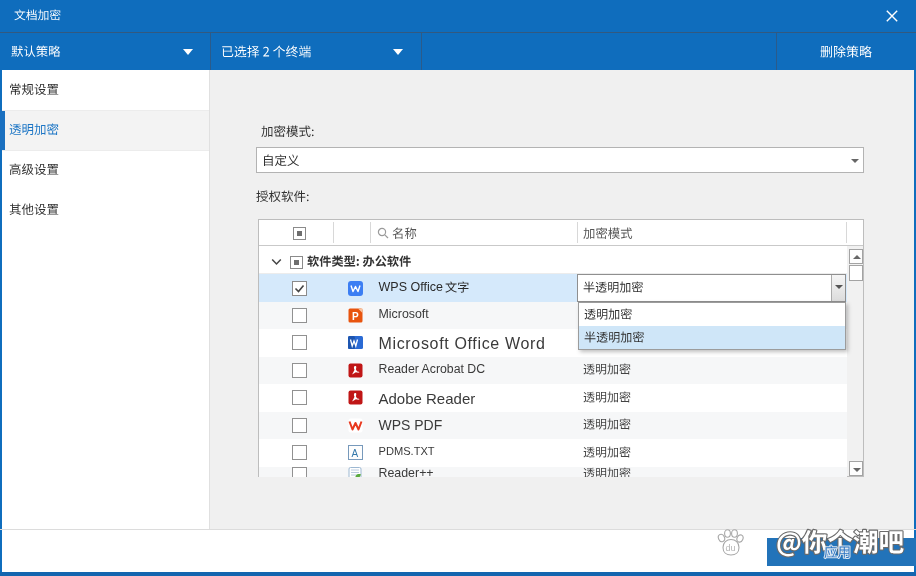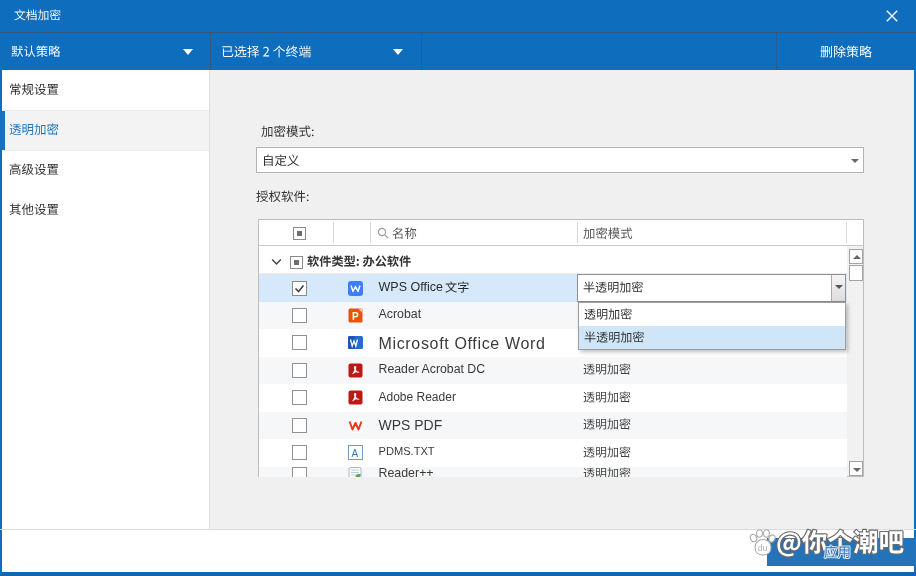--- a/index.html
+++ b/index.html
@@ -142,21 +142,21 @@
     </svg>
   </div>
 <div class="abs" style="left:291.5px;top:307.8px;width:15px;height:15px;background:#fff;border:1px solid #919191;box-sizing:border-box"></div>
 <div class="abs" style="left:348px;top:307.8px;width:15px;height:15px">
     <svg width="15" height="15">
       <rect x="0.5" y="0.5" width="14" height="14" rx="1.5" fill="#e8540e"></rect>
       <path d="M10 0.5 L14.5 0.5 L14.5 5" fill="#f8c5a2"></path>
       <text x="4" y="11.5" font-family="Liberation Sans" font-size="10" font-weight="bold" fill="#fff">P</text>
     </svg>
   </div>
-<div class="abs lat" style="left:378.5px;top:307.3px;font-size:12.4px;color:#3a3a3a">Acrobat</div>
+<div class="abs lat" style="left:378.5px;top:307.3px;font-size:12.4px;color:#3a3a3a">Microsoft</div>
 <div class="abs" style="left:583px;top:308.0px;width:48px;height:12px">
     <svg width="48.0" height="12.0" viewBox="0 0 48.0 12.0" style="position:absolute;left:0;top:0;overflow:visible;">
       <path d="M0.7 1.4C1.4 2.0 2.2 2.8 2.6 3.4L3.3 2.8C3.0 2.3 2.1 1.4 1.4 0.9ZM10.2 0.7C8.8 1.0 6.2 1.2 4.1 1.3C4.1 1.5 4.2 1.8 4.3 1.9C5.2 1.9 6.1 1.9 7.1 1.8V2.7H3.8V3.4H6.6C5.8 4.2 4.5 5.0 3.4 5.4C3.6 5.5 3.8 5.8 3.9 6.0C5.1 5.6 6.3 4.8 7.1 3.8V5.4H8.0V3.8C8.8 4.7 10.0 5.6 11.1 6.0C11.2 5.8 11.4 5.5 11.6 5.3C10.5 5.0 9.3 4.2 8.5 3.4H11.4V2.7H8.0V1.7C9.0 1.6 10.0 1.5 10.8 1.3ZM4.7 5.7V6.4H6.1C5.9 7.7 5.4 8.7 3.7 9.2C3.9 9.3 4.1 9.6 4.2 9.8C6.1 9.2 6.7 8.0 6.9 6.4H8.4C8.3 6.8 8.2 7.2 8.1 7.5H10.1C10.0 8.4 9.9 8.8 9.8 8.9C9.7 9.0 9.6 9.0 9.4 9.0C9.2 9.0 8.6 9.0 8.0 9.0C8.1 9.2 8.2 9.5 8.2 9.7C8.8 9.7 9.4 9.7 9.7 9.7C10.0 9.7 10.2 9.6 10.4 9.4C10.7 9.2 10.8 8.6 11.0 7.2C11.0 7.0 11.0 6.8 11.0 6.8H9.1L9.3 5.7ZM3.0 5.1H0.7V5.9H2.1V9.6C1.6 9.8 1.1 10.2 0.5 10.7L1.1 11.5C1.8 10.8 2.5 10.2 2.9 10.2C3.2 10.2 3.6 10.5 4.0 10.8C4.8 11.3 5.8 11.4 7.2 11.4C8.4 11.4 10.4 11.3 11.3 11.3C11.4 11.0 11.5 10.5 11.6 10.3C10.4 10.4 8.6 10.5 7.2 10.5C5.9 10.5 4.9 10.5 4.2 10.0C3.6 9.7 3.3 9.4 3.0 9.4Z M16.1 5.1V7.5H13.8V5.1ZM16.1 4.3H13.8V2.0H16.1ZM13.0 1.2V9.5H13.8V8.4H16.9V1.2ZM22.2 1.8V3.9H18.9V1.8ZM18.0 1.0V5.3C18.0 7.1 17.8 9.4 15.8 11.0C16.0 11.1 16.3 11.4 16.4 11.6C17.8 10.5 18.4 9.1 18.7 7.7H22.2V10.3C22.2 10.5 22.2 10.6 21.9 10.6C21.7 10.6 21.0 10.6 20.2 10.6C20.3 10.9 20.5 11.2 20.5 11.5C21.6 11.5 22.2 11.5 22.6 11.3C23.0 11.2 23.1 10.9 23.1 10.3V1.0ZM22.2 4.7V6.9H18.8C18.9 6.3 18.9 5.8 18.9 5.3V4.7Z M30.9 2.0V11.3H31.7V10.5H34.1V11.2H35.0V2.0ZM31.7 9.6V2.8H34.1V9.6ZM26.3 0.6 26.3 2.8H24.6V3.6H26.3C26.2 6.7 25.8 9.3 24.3 10.9C24.6 11.1 24.9 11.3 25.0 11.5C26.7 9.8 27.1 6.9 27.2 3.6H29.0C28.9 8.3 28.8 9.9 28.5 10.2C28.4 10.4 28.3 10.5 28.1 10.4C27.9 10.4 27.4 10.4 26.8 10.4C27.0 10.6 27.1 11.0 27.1 11.3C27.6 11.3 28.2 11.3 28.5 11.3C28.9 11.2 29.1 11.1 29.3 10.8C29.7 10.3 29.8 8.6 29.9 3.2C29.9 3.1 29.9 2.8 29.9 2.8H27.2L27.2 0.6Z M38.2 3.9C37.8 4.7 37.3 5.5 36.6 6.1L37.3 6.5C38.0 5.9 38.5 5.0 38.9 4.3ZM40.2 3.0C41.0 3.4 41.9 3.9 42.3 4.3L42.8 3.8C42.3 3.4 41.4 2.8 40.7 2.5ZM44.7 4.4C45.5 5.1 46.4 6.0 46.8 6.7L47.5 6.2C47.1 5.5 46.2 4.6 45.4 4.0ZM44.3 2.9C43.3 4.0 42.0 5.0 40.4 5.7V3.7H39.6V6.0V6.1C38.6 6.5 37.5 6.9 36.5 7.1C36.6 7.3 36.9 7.7 37.0 7.9C38.0 7.6 38.9 7.3 39.9 6.9C40.1 7.1 40.5 7.2 41.2 7.2C41.5 7.2 43.5 7.2 43.8 7.2C44.8 7.2 45.1 6.8 45.2 5.4C45.0 5.4 44.7 5.2 44.4 5.1C44.4 6.3 44.3 6.4 43.7 6.4C43.3 6.4 41.6 6.4 41.3 6.4L40.8 6.4C42.5 5.6 44.0 4.6 45.0 3.3ZM37.9 8.2V11.0H45.3V11.5H46.2V8.1H45.3V10.1H42.4V7.6H41.5V10.1H38.8V8.2ZM41.3 0.5C41.4 0.8 41.5 1.2 41.6 1.5H36.9V3.9H37.8V2.3H46.2V3.9H47.1V1.5H42.5C42.5 1.2 42.3 0.7 42.2 0.4Z" fill="#444444"></path>
     </svg>
   </div>
 <div class="abs" style="left:291.5px;top:335.3px;width:15px;height:15px;background:#fff;border:1px solid #919191;box-sizing:border-box"></div>
 <div class="abs" style="left:348px;top:335.3px;width:15px;height:15px">
     <svg width="15" height="15">
       <rect x="0" y="1" width="15" height="13" rx="1.5" fill="#2a6ad4"></rect>
       <rect x="0" y="1" width="7" height="13" rx="1.5" fill="#1d55b0"></rect>
@@ -182,21 +182,21 @@
       <path d="M0.7 1.4C1.4 2.0 2.2 2.8 2.6 3.4L3.3 2.8C3.0 2.3 2.1 1.4 1.4 0.9ZM10.2 0.7C8.8 1.0 6.2 1.2 4.1 1.3C4.1 1.5 4.2 1.8 4.3 1.9C5.2 1.9 6.1 1.9 7.1 1.8V2.7H3.8V3.4H6.6C5.8 4.2 4.5 5.0 3.4 5.4C3.6 5.5 3.8 5.8 3.9 6.0C5.1 5.6 6.3 4.8 7.1 3.8V5.4H8.0V3.8C8.8 4.7 10.0 5.6 11.1 6.0C11.2 5.8 11.4 5.5 11.6 5.3C10.5 5.0 9.3 4.2 8.5 3.4H11.4V2.7H8.0V1.7C9.0 1.6 10.0 1.5 10.8 1.3ZM4.7 5.7V6.4H6.1C5.9 7.7 5.4 8.7 3.7 9.2C3.9 9.3 4.1 9.6 4.2 9.8C6.1 9.2 6.7 8.0 6.9 6.4H8.4C8.3 6.8 8.2 7.2 8.1 7.5H10.1C10.0 8.4 9.9 8.8 9.8 8.9C9.7 9.0 9.6 9.0 9.4 9.0C9.2 9.0 8.6 9.0 8.0 9.0C8.1 9.2 8.2 9.5 8.2 9.7C8.8 9.7 9.4 9.7 9.7 9.7C10.0 9.7 10.2 9.6 10.4 9.4C10.7 9.2 10.8 8.6 11.0 7.2C11.0 7.0 11.0 6.8 11.0 6.8H9.1L9.3 5.7ZM3.0 5.1H0.7V5.9H2.1V9.6C1.6 9.8 1.1 10.2 0.5 10.7L1.1 11.5C1.8 10.8 2.5 10.2 2.9 10.2C3.2 10.2 3.6 10.5 4.0 10.8C4.8 11.3 5.8 11.4 7.2 11.4C8.4 11.4 10.4 11.3 11.3 11.3C11.4 11.0 11.5 10.5 11.6 10.3C10.4 10.4 8.6 10.5 7.2 10.5C5.9 10.5 4.9 10.5 4.2 10.0C3.6 9.7 3.3 9.4 3.0 9.4Z M16.1 5.1V7.5H13.8V5.1ZM16.1 4.3H13.8V2.0H16.1ZM13.0 1.2V9.5H13.8V8.4H16.9V1.2ZM22.2 1.8V3.9H18.9V1.8ZM18.0 1.0V5.3C18.0 7.1 17.8 9.4 15.8 11.0C16.0 11.1 16.3 11.4 16.4 11.6C17.8 10.5 18.4 9.1 18.7 7.7H22.2V10.3C22.2 10.5 22.2 10.6 21.9 10.6C21.7 10.6 21.0 10.6 20.2 10.6C20.3 10.9 20.5 11.2 20.5 11.5C21.6 11.5 22.2 11.5 22.6 11.3C23.0 11.2 23.1 10.9 23.1 10.3V1.0ZM22.2 4.7V6.9H18.8C18.9 6.3 18.9 5.8 18.9 5.3V4.7Z M30.9 2.0V11.3H31.7V10.5H34.1V11.2H35.0V2.0ZM31.7 9.6V2.8H34.1V9.6ZM26.3 0.6 26.3 2.8H24.6V3.6H26.3C26.2 6.7 25.8 9.3 24.3 10.9C24.6 11.1 24.9 11.3 25.0 11.5C26.7 9.8 27.1 6.9 27.2 3.6H29.0C28.9 8.3 28.8 9.9 28.5 10.2C28.4 10.4 28.3 10.5 28.1 10.4C27.9 10.4 27.4 10.4 26.8 10.4C27.0 10.6 27.1 11.0 27.1 11.3C27.6 11.3 28.2 11.3 28.5 11.3C28.9 11.2 29.1 11.1 29.3 10.8C29.7 10.3 29.8 8.6 29.9 3.2C29.9 3.1 29.9 2.8 29.9 2.8H27.2L27.2 0.6Z M38.2 3.9C37.8 4.7 37.3 5.5 36.6 6.1L37.3 6.5C38.0 5.9 38.5 5.0 38.9 4.3ZM40.2 3.0C41.0 3.4 41.9 3.9 42.3 4.3L42.8 3.8C42.3 3.4 41.4 2.8 40.7 2.5ZM44.7 4.4C45.5 5.1 46.4 6.0 46.8 6.7L47.5 6.2C47.1 5.5 46.2 4.6 45.4 4.0ZM44.3 2.9C43.3 4.0 42.0 5.0 40.4 5.7V3.7H39.6V6.0V6.1C38.6 6.5 37.5 6.9 36.5 7.1C36.6 7.3 36.9 7.7 37.0 7.9C38.0 7.6 38.9 7.3 39.9 6.9C40.1 7.1 40.5 7.2 41.2 7.2C41.5 7.2 43.5 7.2 43.8 7.2C44.8 7.2 45.1 6.8 45.2 5.4C45.0 5.4 44.7 5.2 44.4 5.1C44.4 6.3 44.3 6.4 43.7 6.4C43.3 6.4 41.6 6.4 41.3 6.4L40.8 6.4C42.5 5.6 44.0 4.6 45.0 3.3ZM37.9 8.2V11.0H45.3V11.5H46.2V8.1H45.3V10.1H42.4V7.6H41.5V10.1H38.8V8.2ZM41.3 0.5C41.4 0.8 41.5 1.2 41.6 1.5H36.9V3.9H37.8V2.3H46.2V3.9H47.1V1.5H42.5C42.5 1.2 42.3 0.7 42.2 0.4Z" fill="#444444"></path>
     </svg>
   </div>
 <div class="abs" style="left:291.5px;top:390.3px;width:15px;height:15px;background:#fff;border:1px solid #919191;box-sizing:border-box"></div>
 <div class="abs" style="left:348px;top:390.3px;width:15px;height:15px">
     <svg width="15" height="15">
       <rect x="0.5" y="0.5" width="14" height="14" rx="2" fill="#c01616"></rect>
       <path d="M7.5 3 C5.5 3 5.8 5.2 6.5 6.8 C5.8 8.6 4.8 10.4 4 11.5 C5.2 11 6.5 10.2 7.8 9.2 C9 9.6 10.3 9.8 11 9.6 C11.8 9.3 11.3 8.2 9.3 8.4 C8.7 7.8 8.2 7 7.9 6.2 C8.5 4.4 8.5 3 7.5 3 Z" fill="#fff"></path>
     </svg>
   </div>
-<div class="abs lat" style="left:378.5px;top:389.8px;font-size:12px;color:#3a3a3a">Adobe Reader</div>
+<div class="abs lat" style="left:378.5px;top:389.8px;font-size:15px;color:#3a3a3a">Adobe Reader</div>
 <div class="abs" style="left:583px;top:390.5px;width:48px;height:12px">
     <svg width="48.0" height="12.0" viewBox="0 0 48.0 12.0" style="position:absolute;left:0;top:0;overflow:visible;">
       <path d="M0.7 1.4C1.4 2.0 2.2 2.8 2.6 3.4L3.3 2.8C3.0 2.3 2.1 1.4 1.4 0.9ZM10.2 0.7C8.8 1.0 6.2 1.2 4.1 1.3C4.1 1.5 4.2 1.8 4.3 1.9C5.2 1.9 6.1 1.9 7.1 1.8V2.7H3.8V3.4H6.6C5.8 4.2 4.5 5.0 3.4 5.4C3.6 5.5 3.8 5.8 3.9 6.0C5.1 5.6 6.3 4.8 7.1 3.8V5.4H8.0V3.8C8.8 4.7 10.0 5.6 11.1 6.0C11.2 5.8 11.4 5.5 11.6 5.3C10.5 5.0 9.3 4.2 8.5 3.4H11.4V2.7H8.0V1.7C9.0 1.6 10.0 1.5 10.8 1.3ZM4.7 5.7V6.4H6.1C5.9 7.7 5.4 8.7 3.7 9.2C3.9 9.3 4.1 9.6 4.2 9.8C6.1 9.2 6.7 8.0 6.9 6.4H8.4C8.3 6.8 8.2 7.2 8.1 7.5H10.1C10.0 8.4 9.9 8.8 9.8 8.9C9.7 9.0 9.6 9.0 9.4 9.0C9.2 9.0 8.6 9.0 8.0 9.0C8.1 9.2 8.2 9.5 8.2 9.7C8.8 9.7 9.4 9.7 9.7 9.7C10.0 9.7 10.2 9.6 10.4 9.4C10.7 9.2 10.8 8.6 11.0 7.2C11.0 7.0 11.0 6.8 11.0 6.8H9.1L9.3 5.7ZM3.0 5.1H0.7V5.9H2.1V9.6C1.6 9.8 1.1 10.2 0.5 10.7L1.1 11.5C1.8 10.8 2.5 10.2 2.9 10.2C3.2 10.2 3.6 10.5 4.0 10.8C4.8 11.3 5.8 11.4 7.2 11.4C8.4 11.4 10.4 11.3 11.3 11.3C11.4 11.0 11.5 10.5 11.6 10.3C10.4 10.4 8.6 10.5 7.2 10.5C5.9 10.5 4.9 10.5 4.2 10.0C3.6 9.7 3.3 9.4 3.0 9.4Z M16.1 5.1V7.5H13.8V5.1ZM16.1 4.3H13.8V2.0H16.1ZM13.0 1.2V9.5H13.8V8.4H16.9V1.2ZM22.2 1.8V3.9H18.9V1.8ZM18.0 1.0V5.3C18.0 7.1 17.8 9.4 15.8 11.0C16.0 11.1 16.3 11.4 16.4 11.6C17.8 10.5 18.4 9.1 18.7 7.7H22.2V10.3C22.2 10.5 22.2 10.6 21.9 10.6C21.7 10.6 21.0 10.6 20.2 10.6C20.3 10.9 20.5 11.2 20.5 11.5C21.6 11.5 22.2 11.5 22.6 11.3C23.0 11.2 23.1 10.9 23.1 10.3V1.0ZM22.2 4.7V6.9H18.8C18.9 6.3 18.9 5.8 18.9 5.3V4.7Z M30.9 2.0V11.3H31.7V10.5H34.1V11.2H35.0V2.0ZM31.7 9.6V2.8H34.1V9.6ZM26.3 0.6 26.3 2.8H24.6V3.6H26.3C26.2 6.7 25.8 9.3 24.3 10.9C24.6 11.1 24.9 11.3 25.0 11.5C26.7 9.8 27.1 6.9 27.2 3.6H29.0C28.9 8.3 28.8 9.9 28.5 10.2C28.4 10.4 28.3 10.5 28.1 10.4C27.9 10.4 27.4 10.4 26.8 10.4C27.0 10.6 27.1 11.0 27.1 11.3C27.6 11.3 28.2 11.3 28.5 11.3C28.9 11.2 29.1 11.1 29.3 10.8C29.7 10.3 29.8 8.6 29.9 3.2C29.9 3.1 29.9 2.8 29.9 2.8H27.2L27.2 0.6Z M38.2 3.9C37.8 4.7 37.3 5.5 36.6 6.1L37.3 6.5C38.0 5.9 38.5 5.0 38.9 4.3ZM40.2 3.0C41.0 3.4 41.9 3.9 42.3 4.3L42.8 3.8C42.3 3.4 41.4 2.8 40.7 2.5ZM44.7 4.4C45.5 5.1 46.4 6.0 46.8 6.7L47.5 6.2C47.1 5.5 46.2 4.6 45.4 4.0ZM44.3 2.9C43.3 4.0 42.0 5.0 40.4 5.7V3.7H39.6V6.0V6.1C38.6 6.5 37.5 6.9 36.5 7.1C36.6 7.3 36.9 7.7 37.0 7.9C38.0 7.6 38.9 7.3 39.9 6.9C40.1 7.1 40.5 7.2 41.2 7.2C41.5 7.2 43.5 7.2 43.8 7.2C44.8 7.2 45.1 6.8 45.2 5.4C45.0 5.4 44.7 5.2 44.4 5.1C44.4 6.3 44.3 6.4 43.7 6.4C43.3 6.4 41.6 6.4 41.3 6.4L40.8 6.4C42.5 5.6 44.0 4.6 45.0 3.3ZM37.9 8.2V11.0H45.3V11.5H46.2V8.1H45.3V10.1H42.4V7.6H41.5V10.1H38.8V8.2ZM41.3 0.5C41.4 0.8 41.5 1.2 41.6 1.5H36.9V3.9H37.8V2.3H46.2V3.9H47.1V1.5H42.5C42.5 1.2 42.3 0.7 42.2 0.4Z" fill="#444444"></path>
     </svg>
   </div>
 <div class="abs" style="left:291.5px;top:417.8px;width:15px;height:15px;background:#fff;border:1px solid #919191;box-sizing:border-box"></div>
 <div class="abs" style="left:348px;top:417.8px;width:15px;height:15px">
     <svg width="15" height="15">
       <rect x="0.5" y="0.5" width="14" height="14" rx="2" fill="#fff"></rect>
       <path d="M1.5 3.5 L4.5 11.5 L7.5 5 L10.5 11.5 L13.5 3.5" stroke="#e8391f" stroke-width="2" fill="none" stroke-linejoin="round"></path>
@@ -266,21 +266,21 @@
     </svg>
   </div>
 <div class="abs" style="left:584px;top:331.0px;width:60px;height:12px">
     <svg width="60.5" height="12.1" viewBox="0 0 60.5 12.1" style="position:absolute;left:0;top:0;overflow:visible;">
       <path d="M1.8 1.1C2.3 2.0 2.9 3.1 3.2 3.9L4.0 3.5C3.8 2.8 3.2 1.6 2.6 0.8ZM9.4 0.8C9.1 1.6 8.4 2.8 7.9 3.5L8.7 3.9C9.2 3.1 9.9 2.0 10.4 1.1ZM5.5 0.5V4.4H1.4V5.3H5.5V7.2H0.6V8.2H5.5V11.6H6.5V8.2H11.5V7.2H6.5V5.3H10.8V4.4H6.5V0.5Z M12.8 1.4C13.5 2.0 14.4 2.8 14.7 3.4L15.5 2.9C15.1 2.3 14.2 1.5 13.5 0.9ZM22.4 0.7C21.0 1.0 18.4 1.2 16.2 1.3C16.3 1.5 16.4 1.8 16.4 1.9C17.3 1.9 18.3 1.9 19.3 1.8V2.7H15.9V3.4H18.7C17.9 4.3 16.7 5.1 15.5 5.4C15.7 5.6 15.9 5.9 16.1 6.1C17.2 5.7 18.4 4.8 19.3 3.9V5.5H20.1V3.8C21.0 4.8 22.2 5.6 23.3 6.0C23.4 5.8 23.6 5.5 23.8 5.4C22.7 5.0 21.5 4.3 20.7 3.4H23.6V2.7H20.1V1.7C21.2 1.6 22.2 1.5 23.0 1.3ZM16.8 5.8V6.5H18.2C18.0 7.8 17.5 8.7 15.8 9.3C16.0 9.4 16.3 9.7 16.3 9.9C18.2 9.3 18.9 8.1 19.1 6.5H20.6C20.5 6.9 20.4 7.3 20.3 7.6H22.3C22.2 8.5 22.1 8.9 21.9 9.0C21.8 9.1 21.7 9.1 21.5 9.1C21.3 9.1 20.8 9.1 20.2 9.1C20.3 9.3 20.4 9.5 20.4 9.8C21.0 9.8 21.6 9.8 21.9 9.8C22.2 9.8 22.4 9.7 22.6 9.5C22.9 9.3 23.0 8.6 23.2 7.2C23.2 7.1 23.2 6.9 23.2 6.9H21.2L21.5 5.8ZM15.1 5.1H12.8V6.0H14.3V9.6C13.7 9.9 13.2 10.3 12.6 10.8L13.2 11.6C13.9 10.9 14.6 10.2 15.0 10.2C15.3 10.2 15.7 10.6 16.2 10.9C17.0 11.3 18.0 11.5 19.4 11.5C20.5 11.5 22.6 11.4 23.5 11.3C23.5 11.1 23.7 10.6 23.8 10.4C22.6 10.5 20.8 10.6 19.4 10.6C18.1 10.6 17.1 10.5 16.3 10.1C15.7 9.8 15.5 9.5 15.1 9.4Z M28.3 5.2V7.6H26.0V5.2ZM28.3 4.4H26.0V2.1H28.3ZM25.2 1.2V9.6H26.0V8.4H29.1V1.2ZM34.5 1.9V3.9H31.1V1.9ZM30.3 1.0V5.3C30.3 7.2 30.1 9.5 28.0 11.1C28.2 11.2 28.5 11.5 28.7 11.7C30.1 10.6 30.7 9.2 31.0 7.7H34.5V10.4C34.5 10.6 34.4 10.7 34.2 10.7C34.0 10.7 33.3 10.7 32.5 10.7C32.6 11.0 32.8 11.3 32.8 11.6C33.9 11.6 34.5 11.6 34.9 11.4C35.3 11.3 35.4 11.0 35.4 10.4V1.0ZM34.5 4.8V6.9H31.1C31.1 6.4 31.1 5.8 31.1 5.3V4.8Z M43.2 2.0V11.4H44.1V10.5H46.4V11.3H47.3V2.0ZM44.1 9.7V2.9H46.4V9.7ZM38.7 0.6 38.6 2.8H36.9V3.7H38.6C38.5 6.7 38.2 9.4 36.6 11.0C36.9 11.1 37.2 11.4 37.3 11.6C39.0 9.8 39.4 6.9 39.5 3.7H41.3C41.2 8.3 41.1 10.0 40.9 10.3C40.8 10.5 40.7 10.5 40.5 10.5C40.3 10.5 39.7 10.5 39.2 10.5C39.3 10.7 39.4 11.1 39.4 11.4C40.0 11.4 40.5 11.4 40.9 11.4C41.2 11.3 41.5 11.2 41.7 10.9C42.0 10.4 42.1 8.6 42.2 3.2C42.2 3.1 42.2 2.8 42.2 2.8H39.5L39.6 0.6Z M50.6 4.0C50.3 4.7 49.7 5.6 49.0 6.1L49.7 6.6C50.4 6.0 51.0 5.1 51.3 4.3ZM52.7 3.0C53.4 3.4 54.3 4.0 54.7 4.4L55.2 3.8C54.8 3.4 53.9 2.8 53.1 2.5ZM57.2 4.5C58.0 5.1 58.9 6.1 59.3 6.7L60.0 6.2C59.6 5.6 58.6 4.7 57.9 4.0ZM56.7 2.9C55.8 4.1 54.4 5.0 52.9 5.8V3.8H52.1V6.1V6.1C51.0 6.6 49.9 6.9 48.9 7.2C49.0 7.4 49.3 7.7 49.4 7.9C50.4 7.7 51.4 7.3 52.3 6.9C52.5 7.2 52.9 7.2 53.7 7.2C53.9 7.2 56.0 7.2 56.3 7.2C57.3 7.2 57.6 6.9 57.7 5.4C57.5 5.4 57.1 5.3 56.9 5.1C56.9 6.3 56.8 6.5 56.2 6.5C55.7 6.5 54.1 6.5 53.7 6.5L53.3 6.5C54.9 5.7 56.4 4.6 57.5 3.3ZM50.3 8.3V11.1H57.7V11.6H58.6V8.2H57.7V10.2H54.9V7.6H54.0V10.2H51.2V8.3ZM53.7 0.5C53.9 0.8 54.0 1.2 54.1 1.5H49.3V3.9H50.2V2.3H58.7V3.9H59.6V1.5H55.0C54.9 1.2 54.8 0.7 54.6 0.4Z" fill="#333333"></path>
     </svg>
   </div>
 <div class="abs" style="left:2px;top:529px;width:912px;height:43px;background:#fff"></div>
 <div class="abs" style="left:0px;top:529px;width:916px;height:1px;background:#dcdcdc"></div>
 <div class="abs" style="left:767px;top:538px;width:149px;height:28px;background:#2273b9"></div>
-<div class="abs" style="left:746px;top:528px;width:30px;height:29px">
+<div class="abs" style="left:714px;top:528px;width:30px;height:29px">
     <svg width="30" height="29" viewBox="0 0 30 29">
       <g fill="#fff" stroke="#a8a8a8" stroke-width="1.1">
         <ellipse cx="7.5" cy="10" rx="3" ry="3.8" transform="rotate(-24 7.5 10)"></ellipse>
         <ellipse cx="13.5" cy="5.5" rx="2.9" ry="3.7"></ellipse>
         <ellipse cx="20.5" cy="5.5" rx="2.9" ry="3.7"></ellipse>
         <ellipse cx="26" cy="10.5" rx="2.9" ry="3.7" transform="rotate(24 26 10.5)"></ellipse>
         <path d="M9 19.5 C9 14.5 12.5 11.5 17 11.5 C21.5 11.5 25 14.5 25 19.5 C25 24.5 21.5 27 17 27 C12.5 27 9 24.5 9 19.5 Z"></path>
       </g>
       <text x="11.5" y="23" font-family="Liberation Sans" font-size="9" fill="#b5b5b5">du</text>
     </svg>

